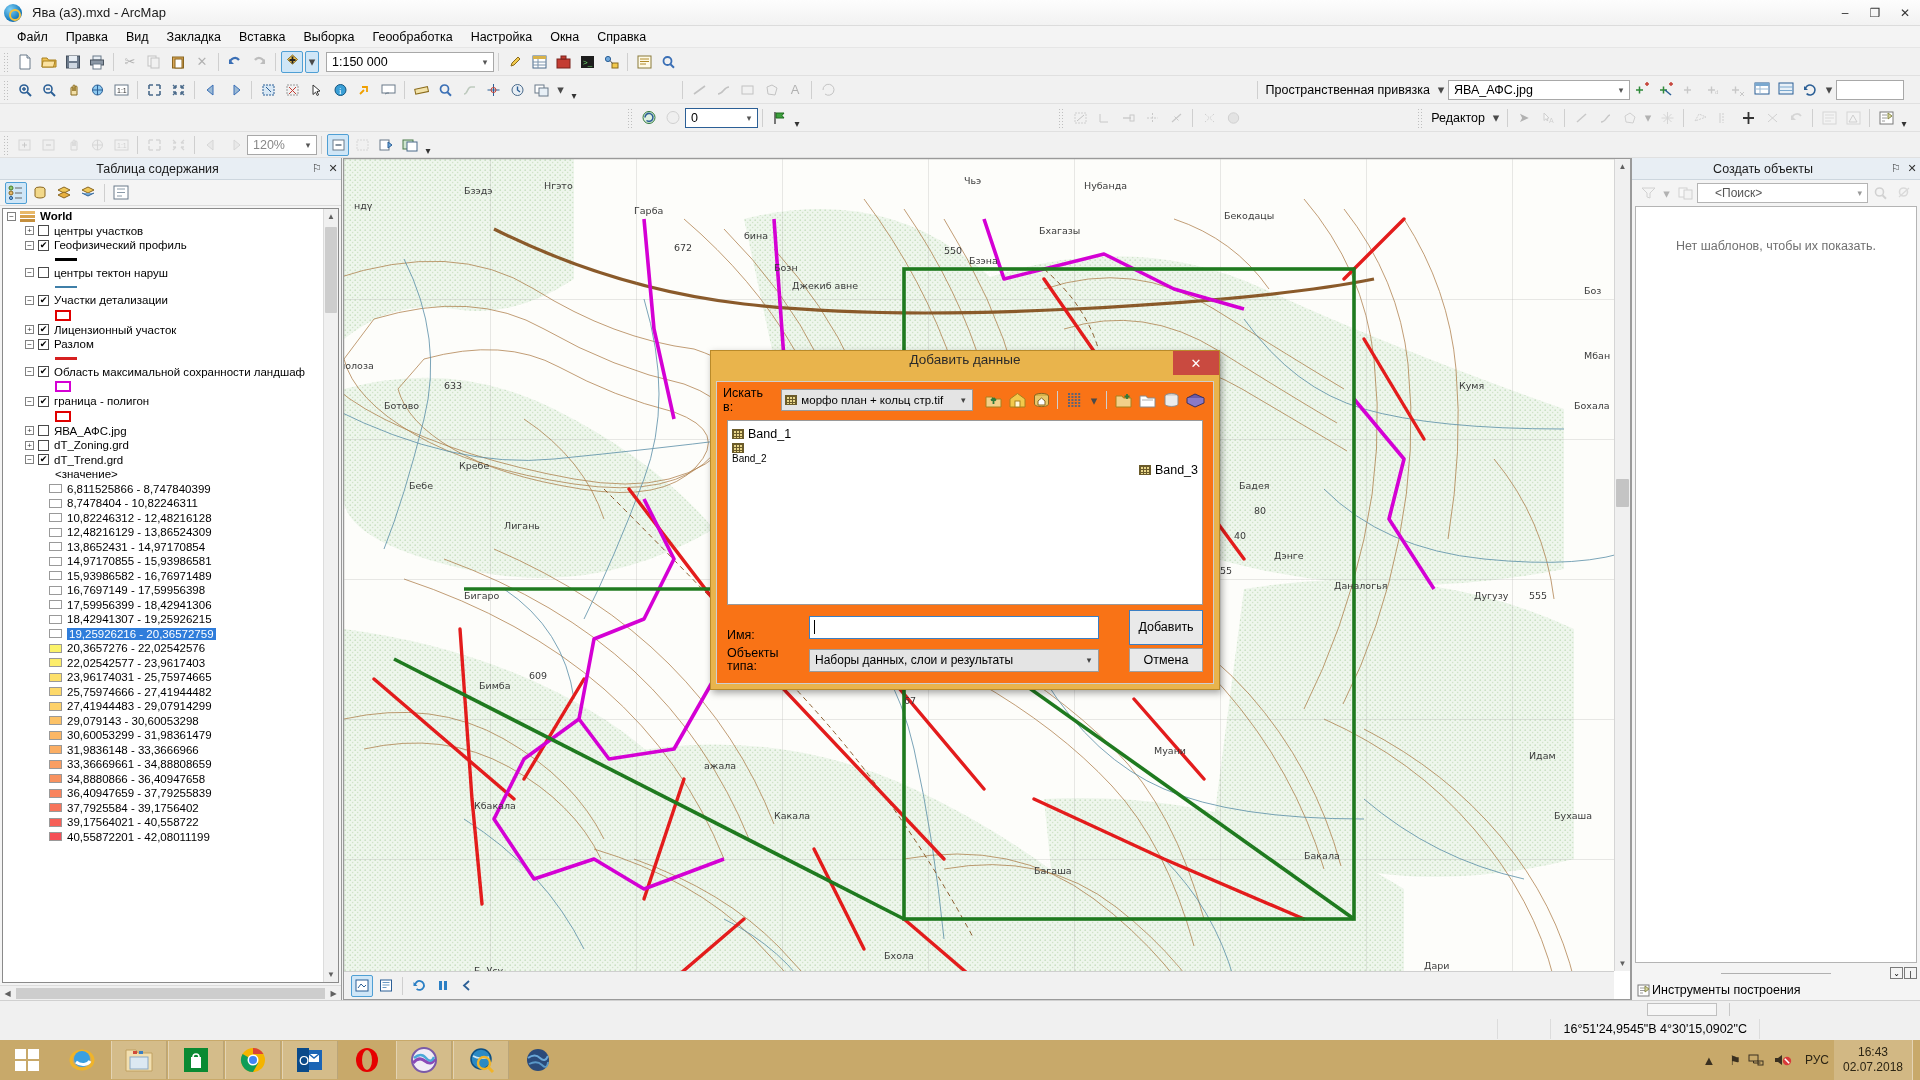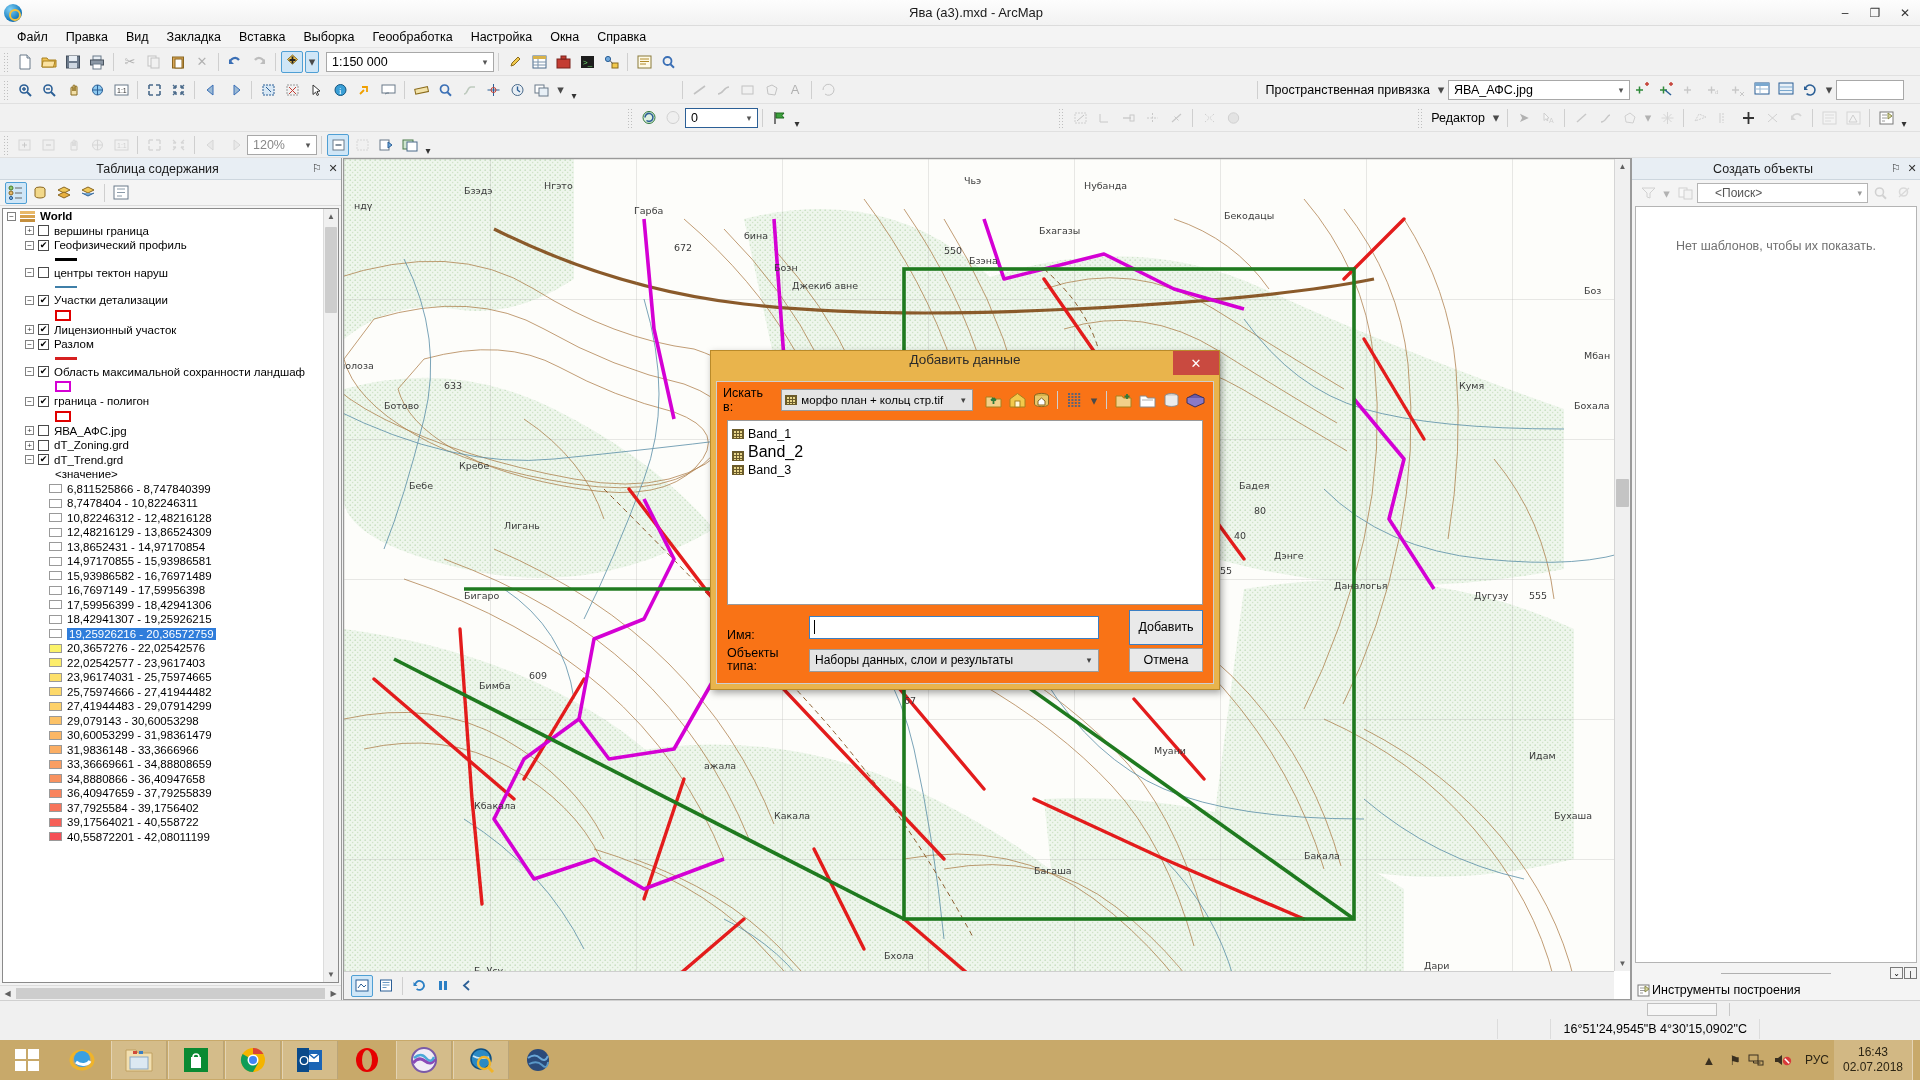--- a/index.html
+++ b/index.html
@@ -24,21 +24,21 @@
     width: 18px; height: 18px; margin-left: 4px; margin-right: 4px;
     border-radius: 50%;
     background: radial-gradient(circle at 35% 30%, #7fd0f5, #1a7fc1 60%, #0d4f82);
     position: relative; flex: none;
   }
   .title-icon::after {
     content:''; position:absolute; right:1px; bottom:1px; width:8px; height:8px;
     border:2px solid #f5c13b; border-radius:50%;
   }
   .title-text {
-    position: absolute; left: 0; right: 0; text-align: center;
+    position: absolute; left: 0; right: 0; text-align: left;
     font-size: 13px; color: #1a1a1a; margin-left: 32px;
   }
   .win-btns { position: absolute; right: 0; top: 0; height: 26px; display: flex; }
   .win-btn {
     width: 30px; height: 26px; display: flex; align-items: center; justify-content: center;
     color: #333; font-size: 12px;
   }
 
   
   .menubar {
@@ -871,21 +871,21 @@
     <div class="toc-body">
       <div class="toc-scroll" id="toc-scroll">
           <div class="tocrow">
             <div class="exp">−</div>
             <div class="world-stack" style="margin-right: 5px;"></div>
             <span style="font-weight: bold;">World</span>
           </div>
           <div class="tocrow" style="padding-left: 22px;">
             <div class="exp">+</div>
             <div class="ckb"></div>
-            <span>вершины граница</span>
+            <span>центры участков</span>
           </div>
           <div class="tocrow" style="padding-left: 22px;">
             <div class="exp">−</div>
             <div class="ckb">✔</div>
             <span>Геофизический профиль</span>
           </div>
           <div class="tocrow" style="padding-left: 52px; height: 13px;">
             <div class="swatch-line" style="background: rgb(0, 0, 0);"></div>
           </div>
           <div class="tocrow" style="padding-left: 22px;">
@@ -1422,25 +1422,25 @@
             </svg>
         </div>
       </div>
 
       <div style="position:absolute; left:10px; right:10px; top:38px; bottom:78px;
                   background:#fff; border:1px solid #9a9a9a; padding:4px;" id="dlg-list">
           <div style="display: flex; align-items: center; height: 18px; font-size: 12.5px; color: rgb(0, 0, 0);">
             <span class="grid-ico"></span>
             <span>Band_1</span>
           </div>
-          <div style="display: flex; align-items: flex-end; height: 18px; font-size: 16px; color: rgb(0, 0, 0);">
+          <div style="display: flex; align-items: flex-start; height: 18px; font-size: 10px; color: rgb(0, 0, 0); flex-direction: column;">
             <span class="grid-ico"></span>
             <span>Band_2</span>
           </div>
-          <div style="display: flex; align-items: center; height: 18px; font-size: 12.5px; color: rgb(0, 0, 0);">
+          <div style="display: flex; align-items: center; height: 18px; font-size: 12.5px; color: rgb(0, 0, 0); justify-content: flex-end;">
             <span class="grid-ico"></span>
             <span>Band_3</span>
           </div>
         </div>
 
       <div style="position:absolute; left:10px; right:10px; bottom:42px; height:28px; display:flex; align-items:center;">
         <div style="width:82px; font-size:12.5px; color:#000;margin-top:16px;">Имя:</div>
         <div style="width:290px; height:23px; background:#fff; border:1px solid #3a7fc4;
                     display:flex; align-items:center; padding-left:4px; font-size:12px;">
           <span style="display:inline-block; width:1px; height:14px; background:#000;"></span>

